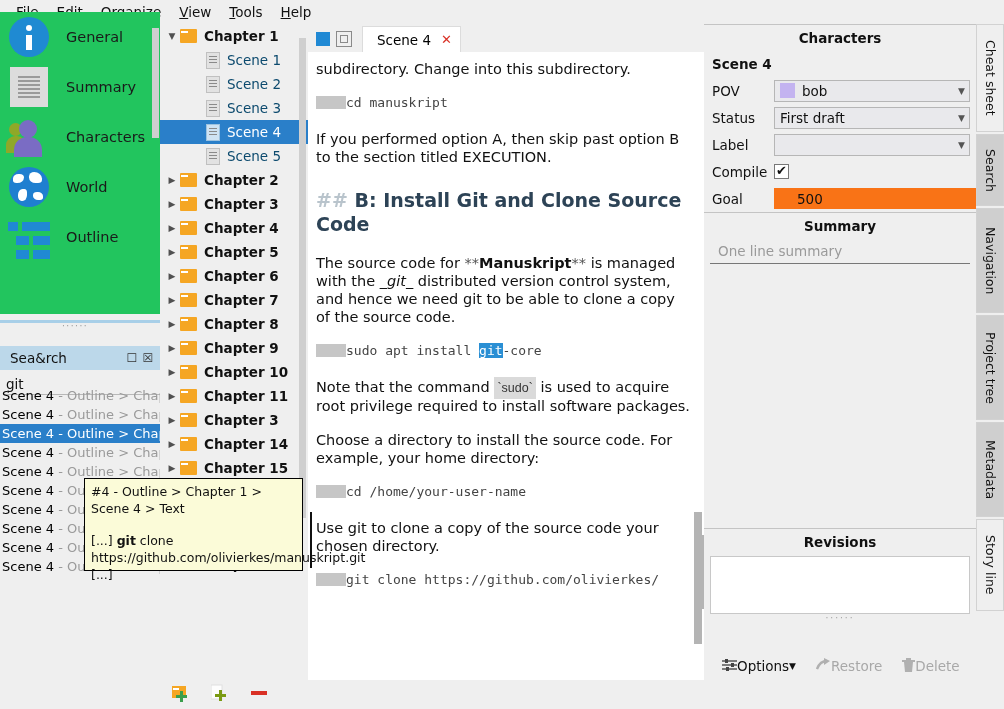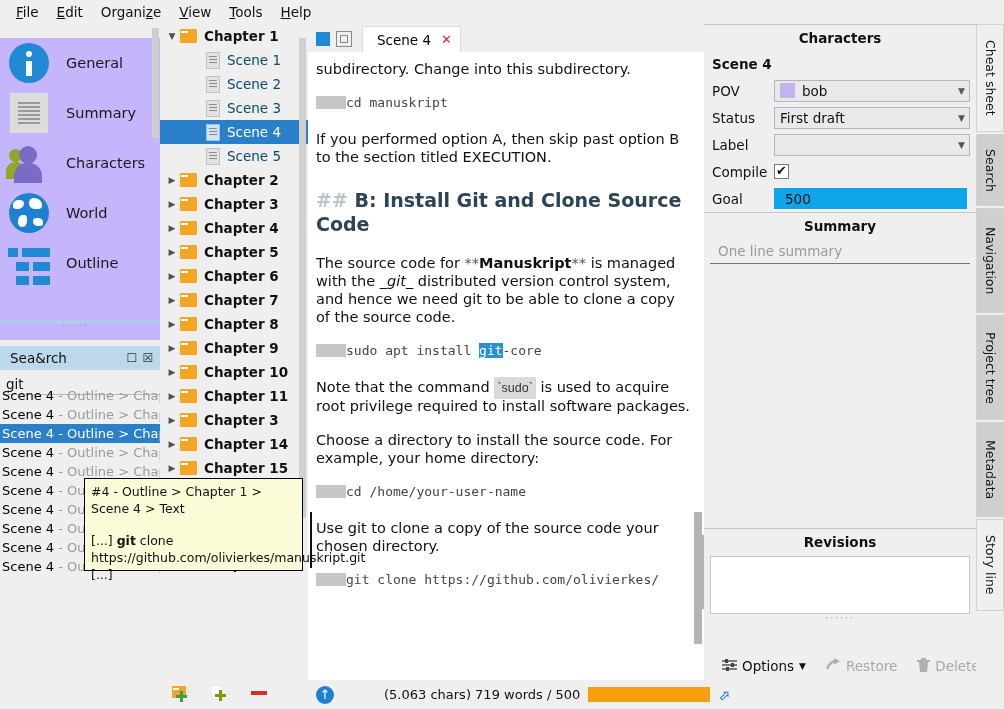--- a/index.html
+++ b/index.html
@@ -20,22 +20,22 @@
     display: flex; align-items: center; padding-left: 8px; gap: 2px;
   }
   .menu-item {
     padding: 3px 8px; font-size: 13.5px; color: #111; cursor: default;
     white-space: nowrap;
   }
   .menu-item u { text-decoration: underline; }
 
   
   #leftnav {
-    position: absolute; left: 0; top: 38px; width: 160px; height: 302px;
-    background: #c4b5fd;
+    position: absolute; left: 0; top: 12px; width: 160px; height: 302px;
+    background: #22c55e;
   }
   .nav-row {
     display: flex; align-items: center; height: 50px; padding-left: 6px;
   }
   .nav-ico { width: 46px; height: 46px; flex: 0 0 46px; position: relative; }
   .nav-label {
     font-size: 14.5px; color: #1a1a1a; margin-left: 14px; white-space: nowrap;
   }
   
   .ic-general {
@@ -314,42 +314,42 @@
   .combo .carat { color: #555; font-size: 9px; }
   .checkbox {
     width: 15px; height: 15px; background: #fff; border: 1px solid #777;
     position: relative;
   }
   .checkbox::before {
     content: "\2714"; position: absolute; left: 1px; top: -2px;
     font-size: 13px; color: #111;
   }
   .goal-input {
-    flex: 0 0 122px; height: 21px; background: #0ea5e9; border: none;
-    font-family: inherit; font-size: 13.5px; color: #111; padding: 0 11px;
+    flex: 0 0 122px; height: 21px; background: #f97316; border: none;
+    font-family: inherit; font-size: 13.5px; color: #111; padding: 0 23px;
     outline: none;
   }
   #summary-line {
     padding: 3px 8px 4px 8px; font-size: 13.5px; color: #9a9a9a;
     border-bottom: 1px solid #777; margin: 0 6px 0 6px;
   }
   #notes-body { height: 148px; background: #efefef; }
   #revisions-body {
     height: 58px; background: #fff; margin: 0 6px; border: 1px solid #c8c8c8;
   }
   .grip-dots {
     text-align: center; color: #a0a0a0; font-size: 9px; letter-spacing: 2px;
     height: 9px; line-height: 9px;
   }
   #props-buttons {
     position: absolute; left: 0; bottom: 0; width: 272px; height: 28px;
     display: flex; align-items: center; gap: 20px; padding-left: 18px;
     font-size: 13.5px;
   }
-  .pbtn { display: flex; align-items: center; gap: 5px; color: #111; }
+  .pbtn { display: flex; align-items: center; color: #111; }
   .pbtn.disabled { color: #a8a8a8; }
   #props-scroll {
     position: absolute; left: 697px; top: 535px; width: 7px; height: 74px;
     background: #b4b4b4;
   }
 
   
   #vtabs {
     position: absolute; left: 976px; top: 24px; width: 28px; height: 685px;
     background: #efefef;
@@ -632,26 +632,20 @@
       <div class="para"><span>Note that the command </span><span class="inline-code">`sudo`</span><span> is used to acquire root privilege required to install software packages.</span></div>
       <div class="para">Choose a directory to install the source code.  For example, your home directory:</div>
       <div class="code-line"><span class="ind"></span><span>cd /home/your-user-name</span></div>
       <div class="para">Use git to clone a copy of the source code your chosen directory.</div>
       <div class="code-line"><span class="ind"></span><span>git clone https://github.com/olivierkes/</span></div>
       <div id="doc-caret"></div>
     </div>
     <div id="doc-scroll"></div>
   </div>
 
-  <div id="statusbar">
-    <div id="status-up"></div>
-    <div id="status-text">(5.063 chars) 719  words / 500</div>
-    <div id="status-progress" style="background: rgb(247, 159, 14);"></div>
-    <div id="status-expand">⬀</div>
-  </div>
 
   <div id="props">
     <div class="sec-title first">Characters</div>
     <div id="props-scene">Scene 4</div>
 
     <div class="prop-row">
       <div class="prop-label">POV</div>
       <div class="combo">
         <span class="swatch" style="background: rgb(195, 179, 240);"></span>
         <span class="cval">bob</span>

